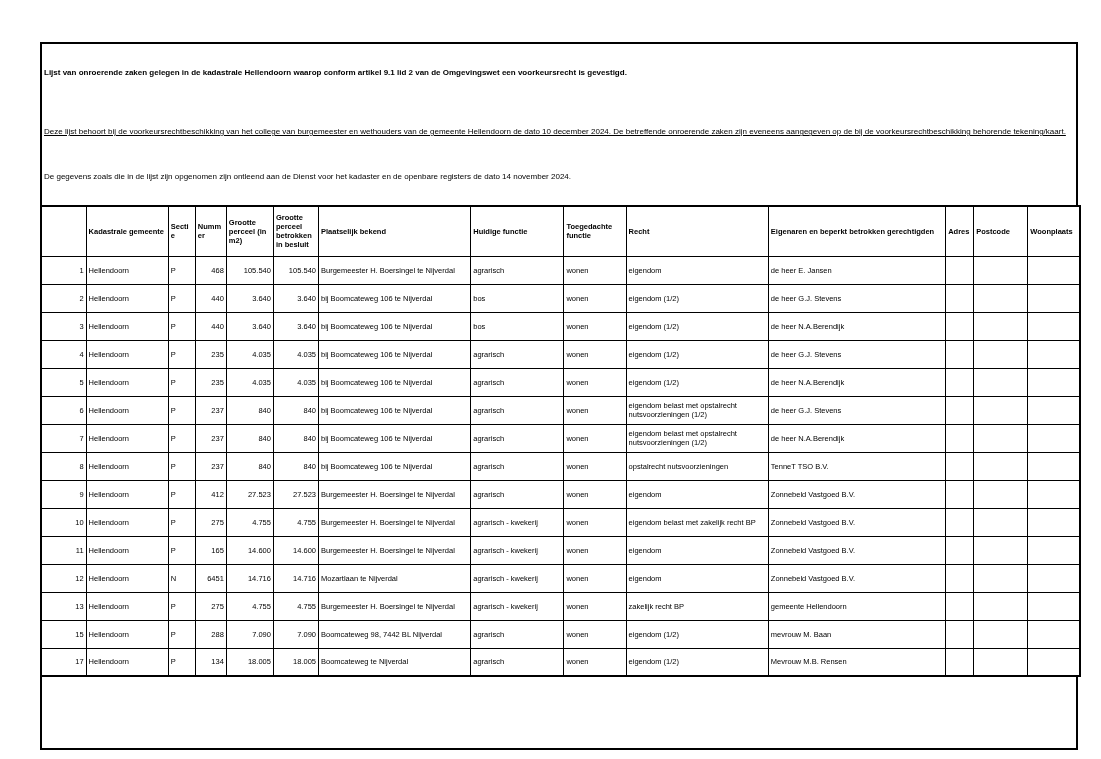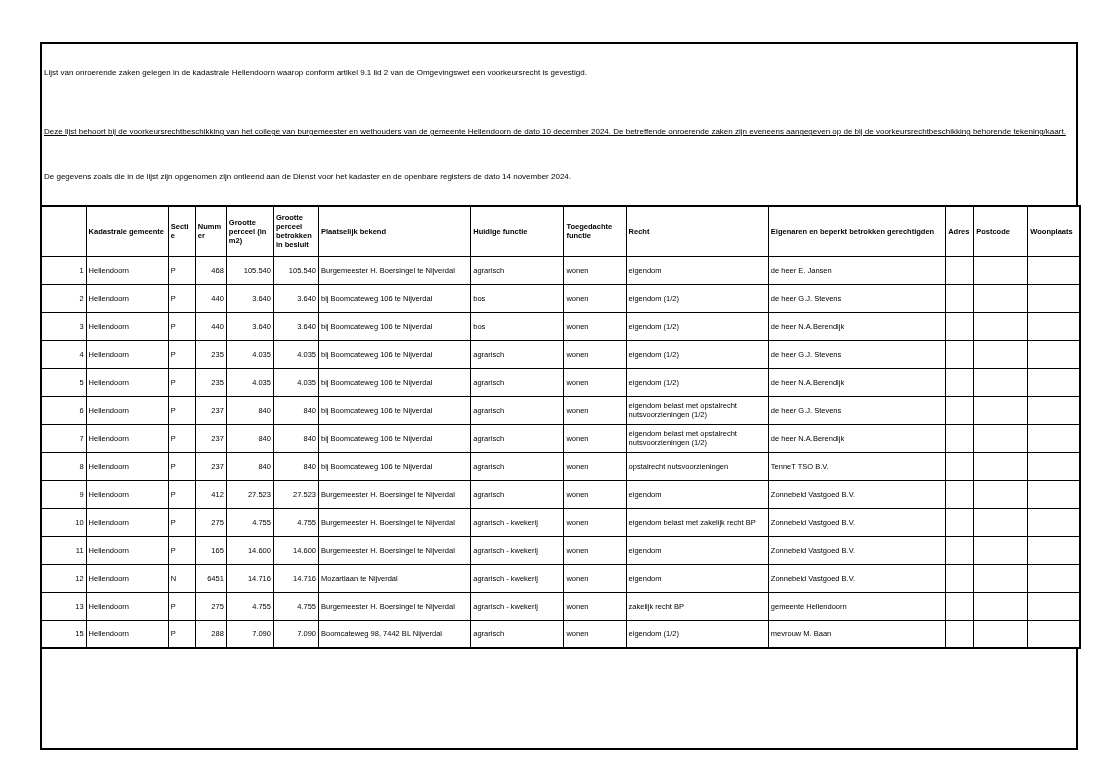--- a/index.html
+++ b/index.html
@@ -24,21 +24,21 @@
   .intro {
     position: absolute;
     left: 2px;
     right: 4px;
     margin: 0;
     font-size: 8px;
     line-height: 10px;
     white-space: nowrap;
     overflow: hidden;
   }
-  .intro.p1 { top: 24px; font-weight: normal; }
+  .intro.p1 { top: 24px; font-weight: bold; }
   .intro.p2 { top: 83px; text-decoration: underline; }
   .intro.p3 { top: 128px; }
 
   table.kadaster {
     position: absolute;
     left: -2px;
     top: 161px;
     width: 1041px;
     border-collapse: collapse;
     table-layout: fixed;
@@ -326,15 +326,31 @@
           <td class="num">7.090</td>
           <td>Boomcateweg 98, 7442 BL Nijverdal</td>
           <td>agrarisch</td>
           <td>wonen</td>
           <td>eigendom (1/2)</td>
           <td>mevrouw M. Baan</td>
           <td></td>
           <td></td>
           <td></td>
         </tr>
+        <tr>
+          <td class="num">17</td>
+          <td>Hellendoorn</td>
+          <td>P</td>
+          <td class="num">134</td>
+          <td class="num">18.005</td>
+          <td class="num">18.005</td>
+          <td>Boomcateweg te Nijverdal</td>
+          <td>agrarisch</td>
+          <td>wonen</td>
+          <td>eigendom (1/2)</td>
+          <td>Mevrouw M.B. Rensen</td>
+          <td></td>
+          <td></td>
+          <td></td>
+        </tr>
       </tbody>
   </table>
 </div>
 
 </body></html>

